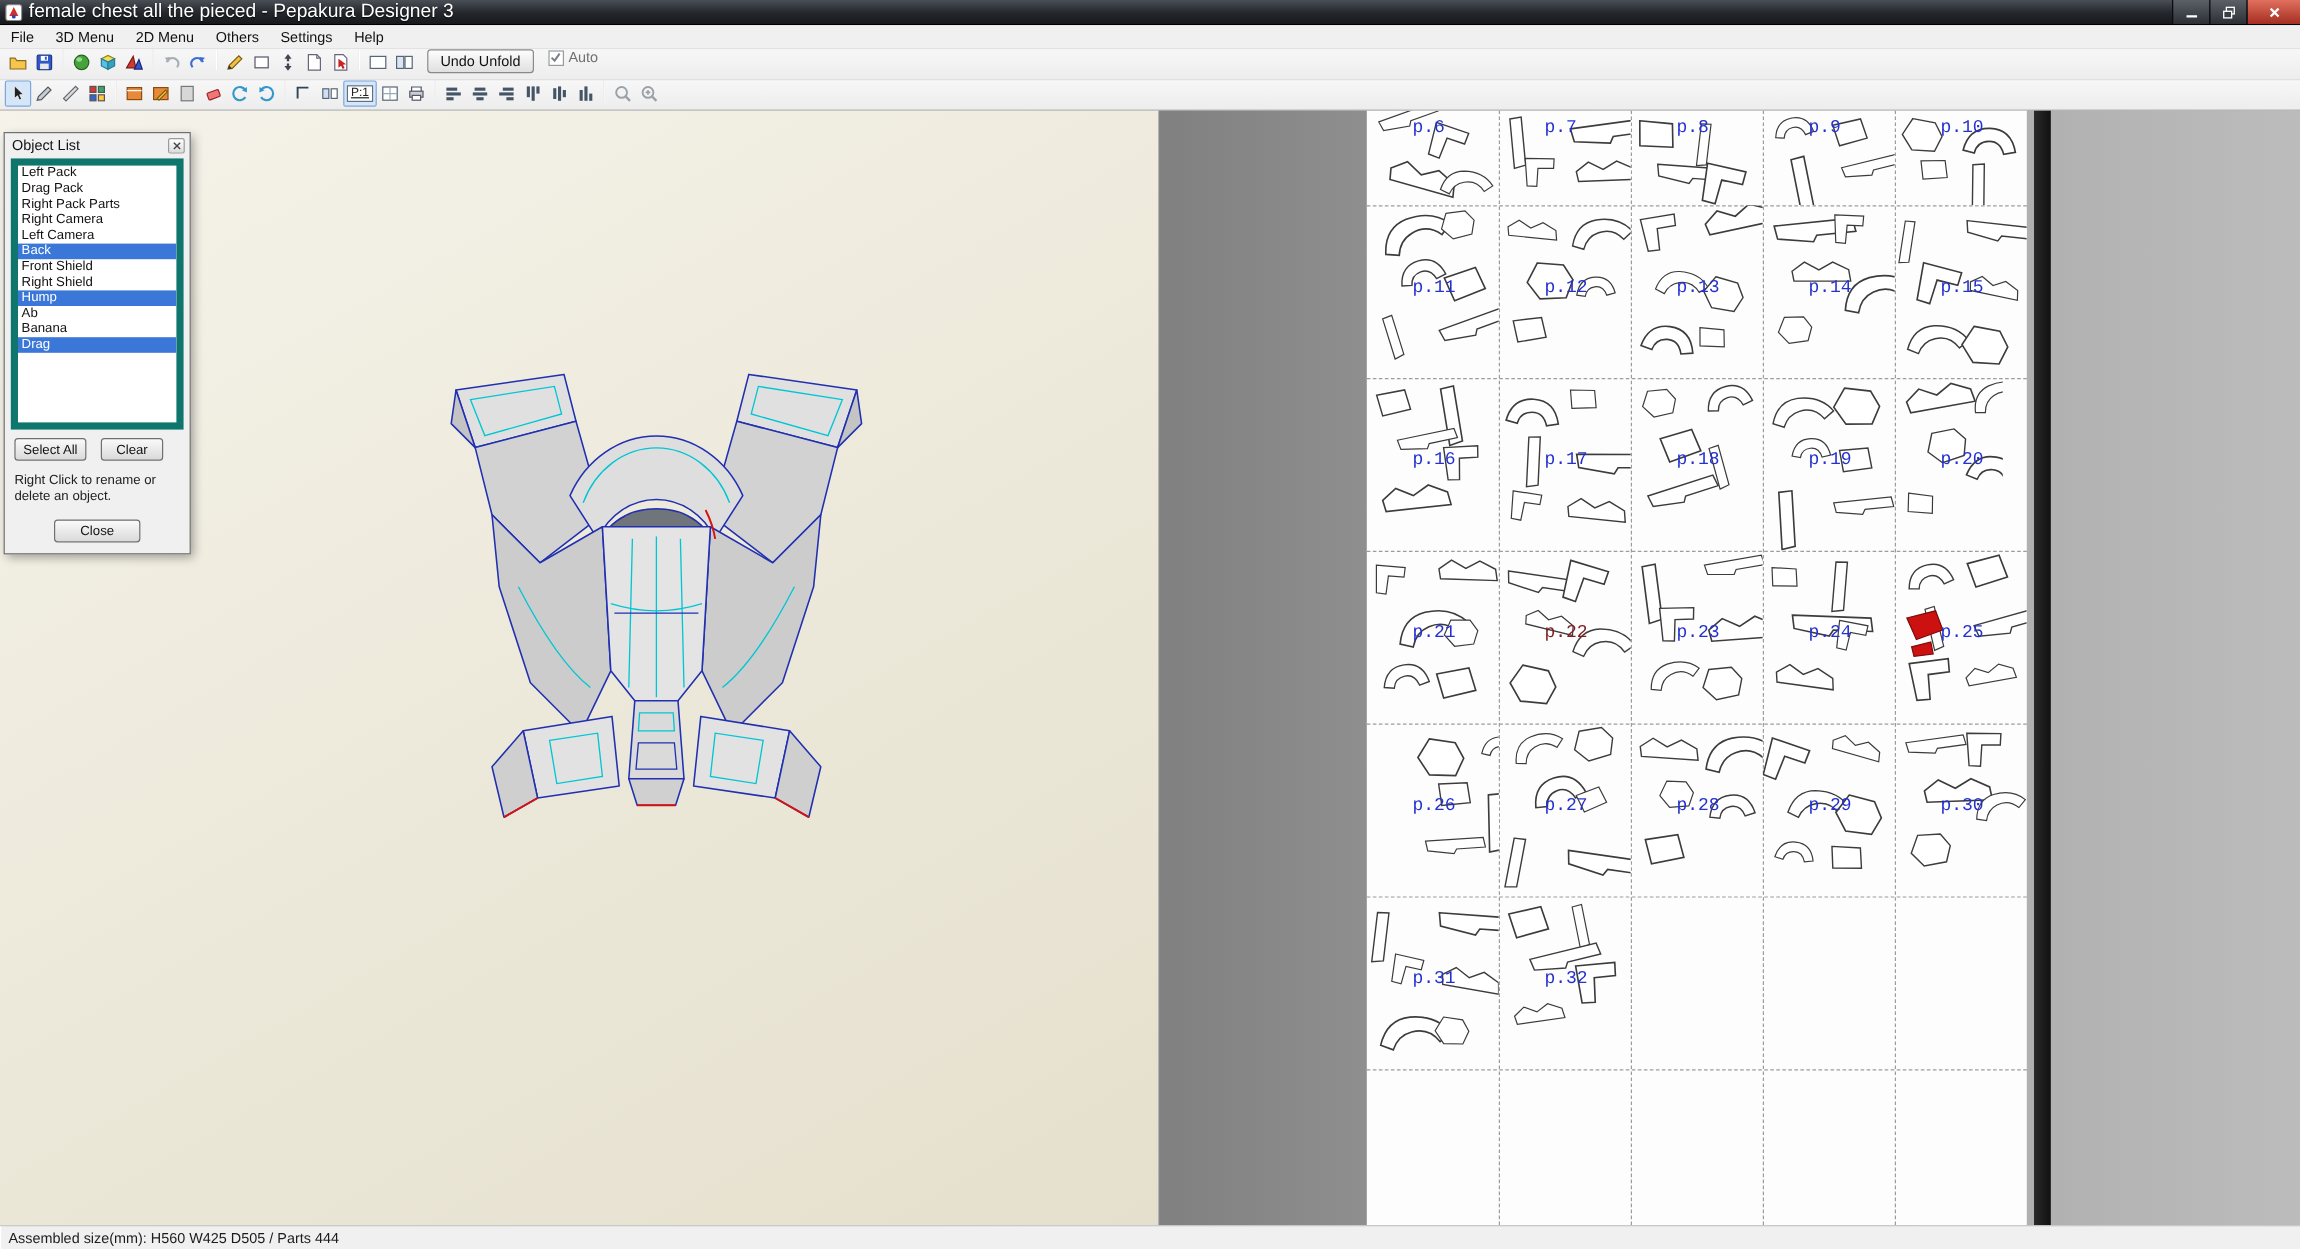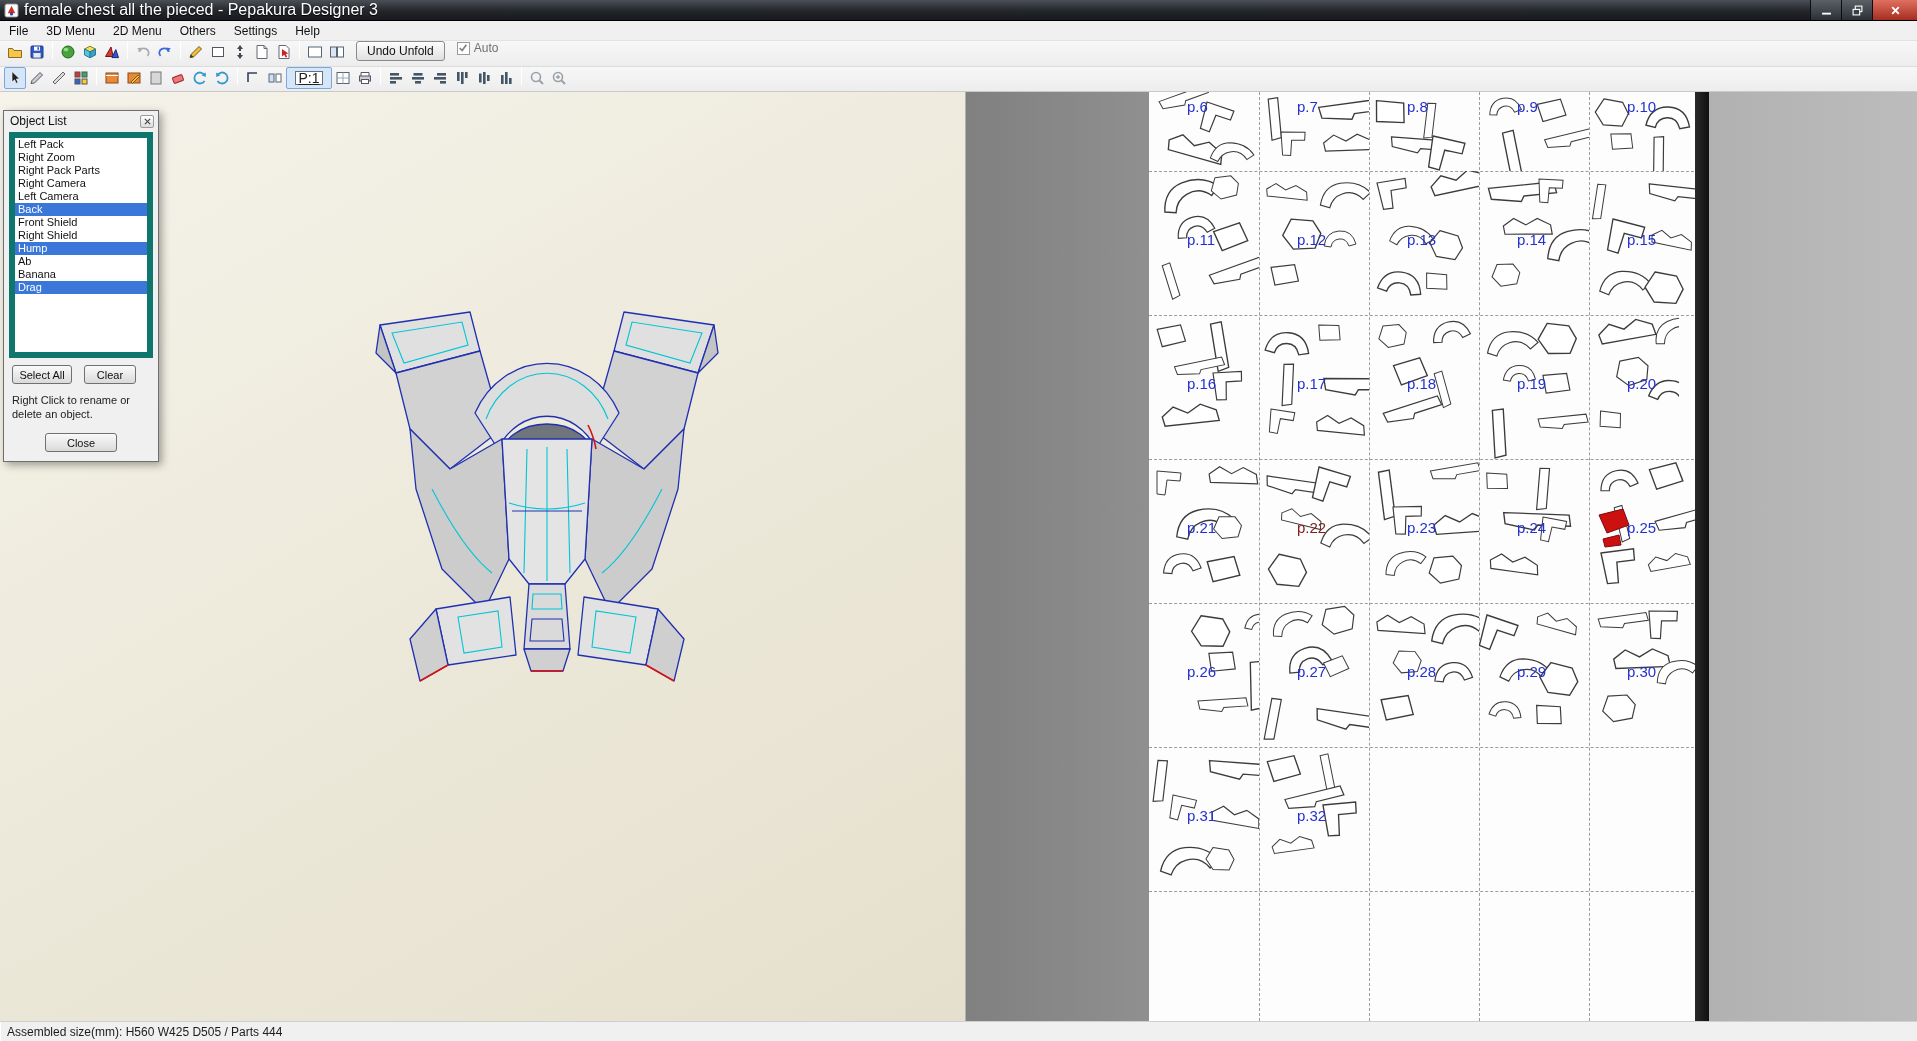--- a/index.html
+++ b/index.html
@@ -23,36 +23,36 @@
     border-bottom:1px solid #e2e2e2;}
   .menu-item{padding:2px 9px;cursor:default;}
 
   
   .toolbar{display:flex;align-items:flex-start;background:linear-gradient(#f7f7f7,#ededed);padding-left:4px;}
   #toolbar1{height:26px;border-bottom:1px solid #dcdcdc;}
   #toolbar2{height:25px;border-bottom:1px solid #c9c9c9;}
   .tool{width:22px;height:22px;display:flex;align-items:center;justify-content:center;border:1px solid transparent;border-radius:2px;}
   .tool svg{width:16px;height:16px;display:block;}
   .tool.active{background:#d5e6f8;border-color:#7da7d9;}
-  .tool.badge{width:46px;font-size:14px;color:#222;text-decoration:underline;}
+  .tool.badge{width:28px;font-size:10px;color:#222;text-decoration:underline;}
   .tool.badge span{border:1px solid #60718a;background:#fff;padding:0 2px;line-height:12px;}
   .tsep{width:1px;height:18px;background:#c6c6c6;border-right:1px solid #fff;margin:0 4px;}
   .btn-undo-unfold{margin-left:8px;font-size:12px;color:#111;padding:2px 10px;height:20px;
     border:1px solid #8a8a8a;border-radius:3px;background:linear-gradient(#fdfdfd,#e0e0e0);}
   .auto-wrap{display:flex;align-items:center;gap:4px;margin-left:12px;font-size:12px;color:#707070;}
   .cb{width:13px;height:13px;border:1px solid #9a9a9a;background:#fff;display:flex;align-items:center;justify-content:center;}
   .cb svg{width:10px;height:10px;}
 
   
   #content{position:relative;height:929px;overflow:hidden;background:#9a9a9a;}
   #viewport3d{position:absolute;left:0;top:0;width:966px;height:929px;
     background:linear-gradient(150deg,#f5f3ea 0%,#ece8d9 55%,#e5e0cd 100%);border-right:1px solid #b2b2b2;}
   #area2d{position:absolute;left:966px;top:0;width:951px;height:929px;
     background:linear-gradient(90deg,#808080 0%,#9c9c9c 35%,#bcbcbc 100%);}
-  #pages{position:absolute;left:183px;top:0;width:550px;height:929px;background:#fdfdfd;}
+  #pages{position:absolute;left:173px;top:0;width:550px;height:929px;background:#fdfdfd;font-family:Liberation Mono, monospace;}
   #page-edge{position:absolute;left:729px;top:0;width:14px;height:929px;background:linear-gradient(90deg,#2a2a2a,#101010);}
   .vline{position:absolute;top:0;width:0;height:929px;border-left:1px dashed #9c9c9c;}
   .hline{position:absolute;left:0;height:0;width:550px;border-top:1px dashed #9c9c9c;}
   .page-cell{position:absolute;overflow:hidden;}
   .page-label{position:absolute;left:38px;font-size:15px;}
 
   
   #objdlg{position:absolute;left:3px;top:18px;width:156px;height:352px;background:#f0f0f0;
     border:1px solid #6f6f6f;box-shadow:3px 3px 8px rgba(0,0,0,.35);font-size:11px;color:#111;}
   #objdlg .dlg-title{display:flex;align-items:center;height:20px;padding:0 4px 0 6px;font-size:12px;}
@@ -432,21 +432,21 @@
         <div class="dlg-title">
           <span>Object List</span>
           <span class="dlg-close">
               <svg viewBox="0 0 8 8">
                 <path d="M1 1 L7 7 M7 1 L1 7" stroke="#444" stroke-width="1.3" fill="none"></path>
               </svg>
             </span>
         </div>
         <div id="ol-list">
             <div class="ol-item">Left Pack</div>
-            <div class="ol-item">Right Zoom</div>
+            <div class="ol-item">Drag Pack</div>
             <div class="ol-item">Right Pack Parts</div>
             <div class="ol-item">Right Camera</div>
             <div class="ol-item">Left Camera</div>
             <div class="ol-item sel" style="background: rgb(59, 119, 216);">Back</div>
             <div class="ol-item">Front Shield</div>
             <div class="ol-item">Right Shield</div>
             <div class="ol-item sel" style="background: rgb(59, 119, 216);">Hump</div>
             <div class="ol-item">Ab</div>
             <div class="ol-item">Banana</div>
             <div class="ol-item sel" style="background: rgb(59, 119, 216);">Drag</div>

